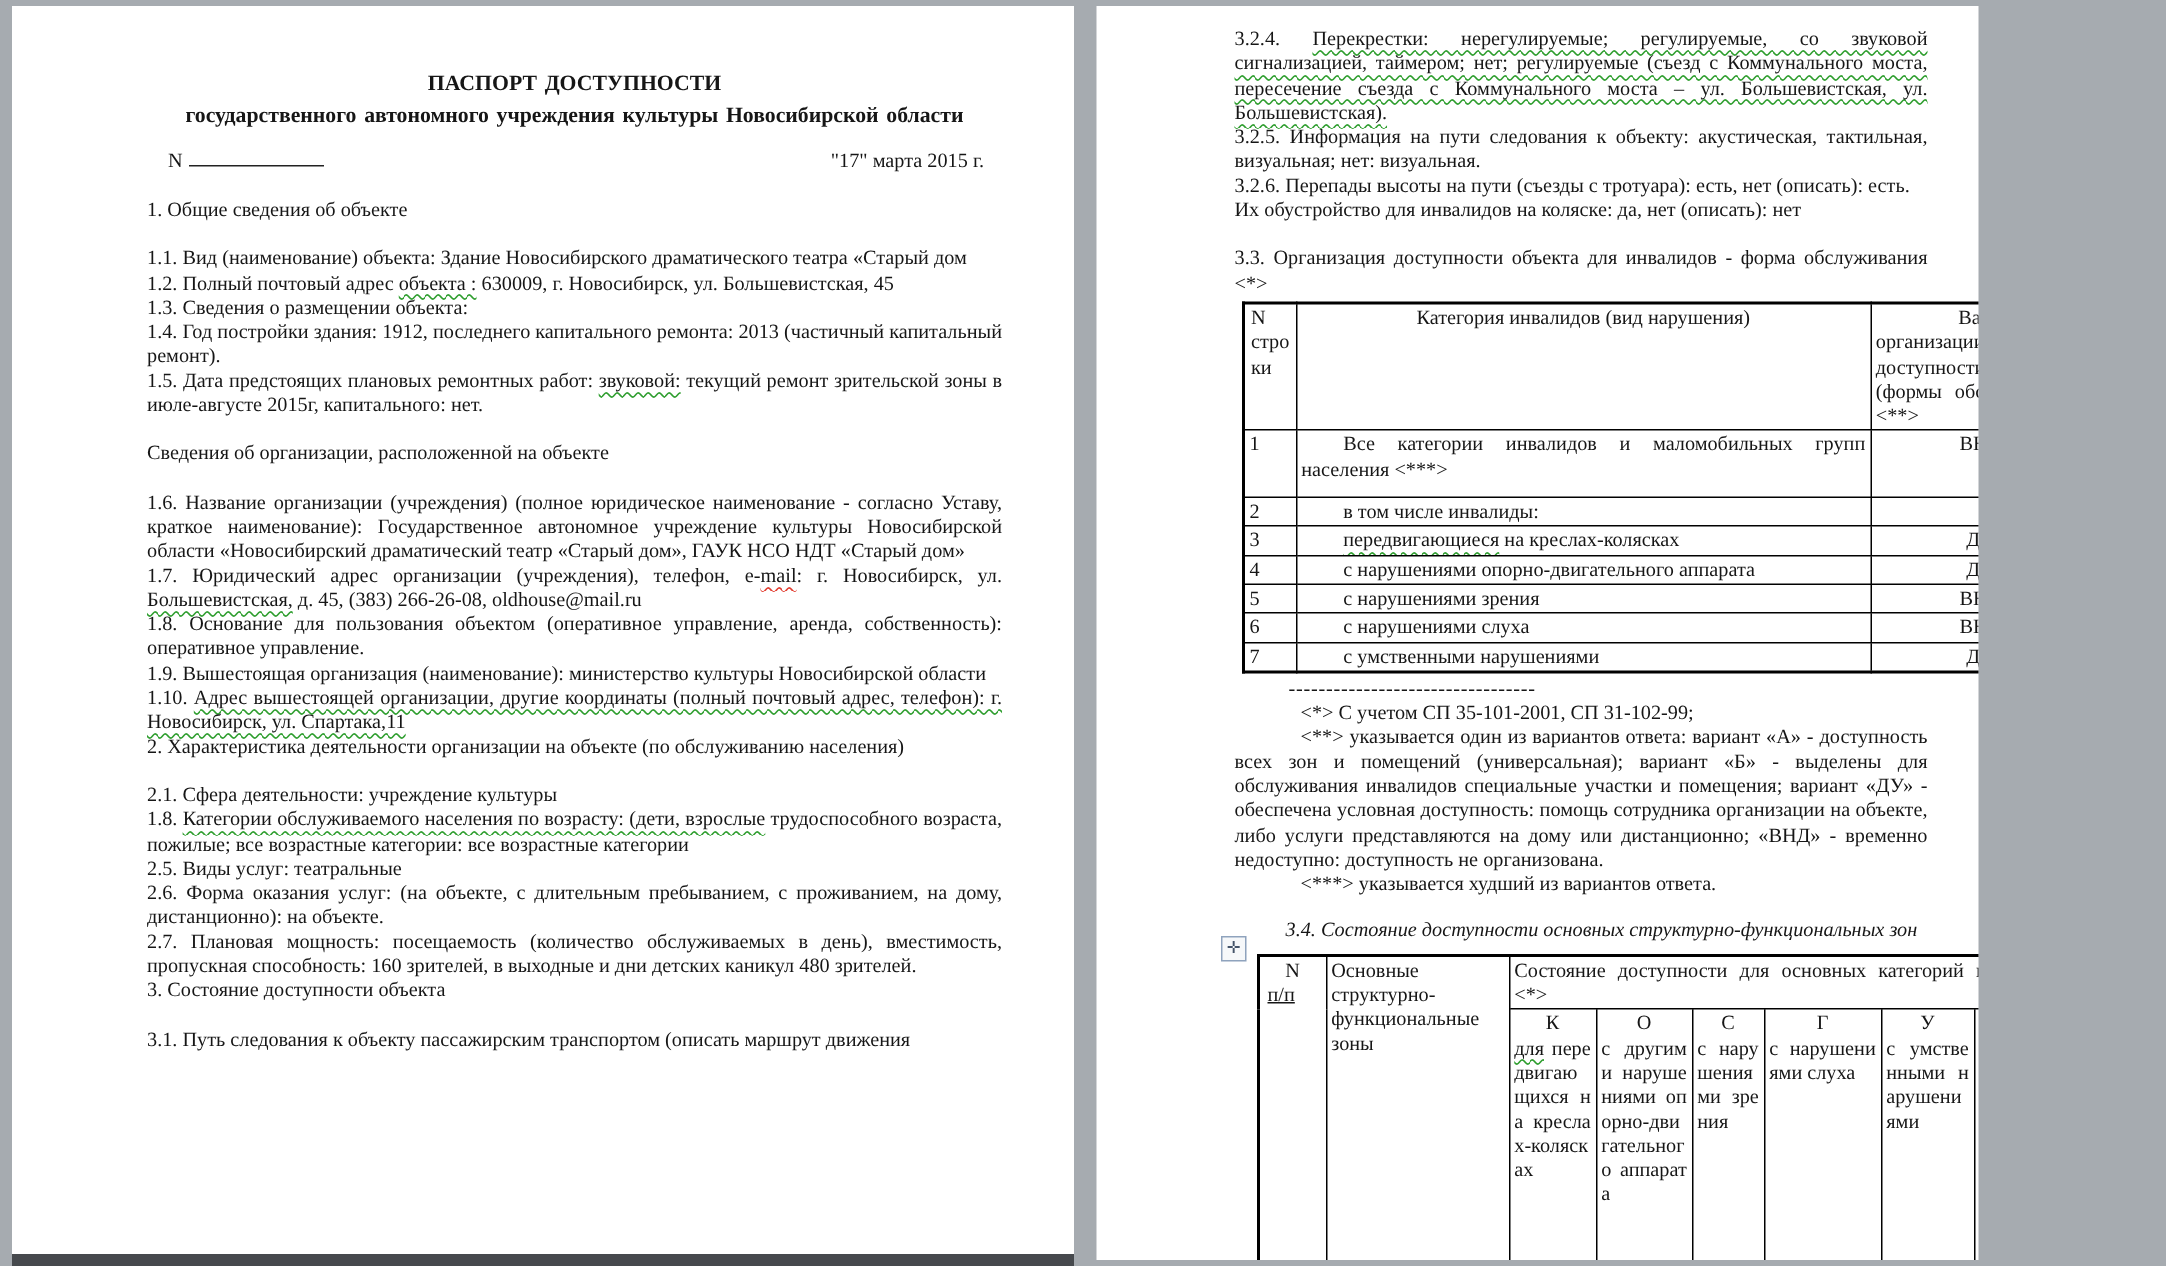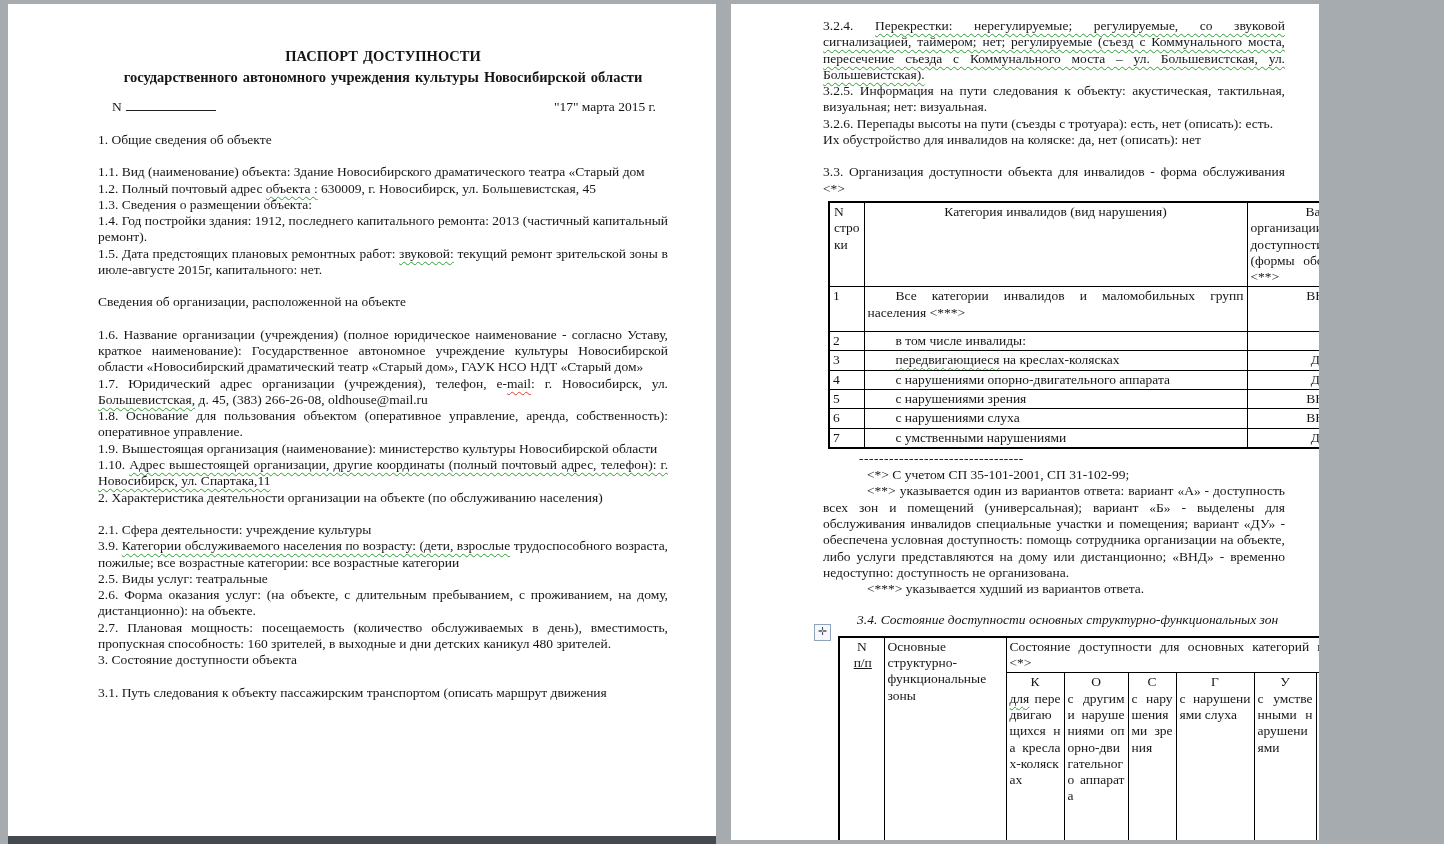--- a/index.html
+++ b/index.html
@@ -54,21 +54,21 @@
   .t33 .c-n{white-space:pre-line;padding-left:4px;}
   .t33 .c-cat{text-align:center;}
   .t33 .c-var{text-align:justify;text-indent:55px;}
   .t33 .cat{text-align:justify;text-indent:28px;}
   .t33 .vv{text-align:center;margin-left:41px;}
   .t33 .r1 td{padding-bottom:10px;}
   
   .t34wrap{position:relative;margin-left:15px;margin-top:8px;}
   .t34{width:543px;border:2px solid #000;}
   .t34 .nhead1{text-align:center;}
-  .t34 .nhead2{text-align:center;padding-left:2px;text-decoration:underline;}
+  .t34 .nhead2{text-align:left;padding-left:2px;text-decoration:underline;}
   .t34 .zones{text-align:left;}
   .t34 .cspan{text-align:justify;}
   .t34 .sub{height:178px;}
   .t34 .letter{text-align:center;display:block;}
   .t34 .desc{display:block;text-align:justify;word-break:break-all;}
   .t34 .nums td{text-align:center;padding:0;height:17px;}
   .t34 .drow .dn{text-align:center;}
   .t34 .drow .zone{text-align:justify;text-indent:24px;}
   .t34 .drow .dv{text-align:center;}
   .dashes{margin-left:36px;margin-top:2px;letter-spacing:0.5px;}
@@ -100,21 +100,21 @@
   <p class="p">1.4. Год постройки здания: 1912, последнего капитального ремонта: 2013 (частичный капитальный ремонт).</p>
   <p class="p"><span>1.5. Дата предстоящих плановых ремонтных работ: </span><span class="sq-g">звуковой:</span><span> текущий ремонт зрительской зоны в июле-августе 2015г, капитального: нет.</span></p>
   <p class="p gap">Сведения об организации, расположенной на объекте</p>
   <p class="p gap">1.6. Название организации (учреждения) (полное юридическое наименование - согласно Уставу, краткое наименование): Государственное автономное учреждение культуры Новосибирской области «Новосибирский драматический театр «Старый дом», ГАУК НСО НДТ «Старый дом»</p>
   <p class="p"><span>1.7. Юридический адрес организации (учреждения), телефон, e-</span><span class="sq-r">mail</span><span>: г. Новосибирск, ул. </span><span class="sq-g">Большевистская,</span><span> д. 45, (383) 266-26-08, oldhouse@mail.ru</span></p>
   <p class="p">1.8. Основание для пользования объектом (оперативное управление, аренда, собственность): оперативное управление.</p>
   <p class="p">1.9. Вышестоящая организация (наименование): министерство культуры Новосибирской области</p>
   <p class="p"><span>1.10. </span><span class="sq-g">Адрес вышестоящей организации, другие координаты (полный почтовый адрес, телефон): г. Новосибирск, ул. Спартака,11</span></p>
   <p class="p">2. Характеристика деятельности организации на объекте (по обслуживанию населения)</p>
   <p class="p gap">2.1. Сфера деятельности: учреждение культуры</p>
-  <p class="p"><span>3.9. </span><span class="sq-g">Категории обслуживаемого населения по возрасту: (дети, взрослые</span><span> трудоспособного возраста, пожилые; все возрастные категории: все возрастные категории</span></p>
+  <p class="p"><span>1.8. </span><span class="sq-g">Категории обслуживаемого населения по возрасту: (дети, взрослые</span><span> трудоспособного возраста, пожилые; все возрастные категории: все возрастные категории</span></p>
   <p class="p">2.5. Виды услуг: театральные</p>
   <p class="p">2.6. Форма оказания услуг: (на объекте, с длительным пребыванием, с проживанием, на дому, дистанционно): на объекте.</p>
   <p class="p">2.7. Плановая мощность: посещаемость (количество обслуживаемых в день), вместимость, пропускная способность: 160 зрителей, в выходные и дни детских каникул 480 зрителей.</p>
   <p class="p">3. Состояние доступности объекта</p>
   <p class="p gap">3.1. Путь следования к объекту пассажирским транспортом (описать маршрут движения</p>
 </div>
 <div class="page-left-bottom"></div>
 
 <div class="page page-right">
   <p class="p"><span>3.2.4. </span><span class="sq-g">Перекрестки: нерегулируемые; регулируемые, со звуковой сигнализацией, таймером; нет; регулируемые (съезд с Коммунального моста, пересечение съезда с Коммунального моста – ул. Большевистская, ул. Большевистская).</span></p>

